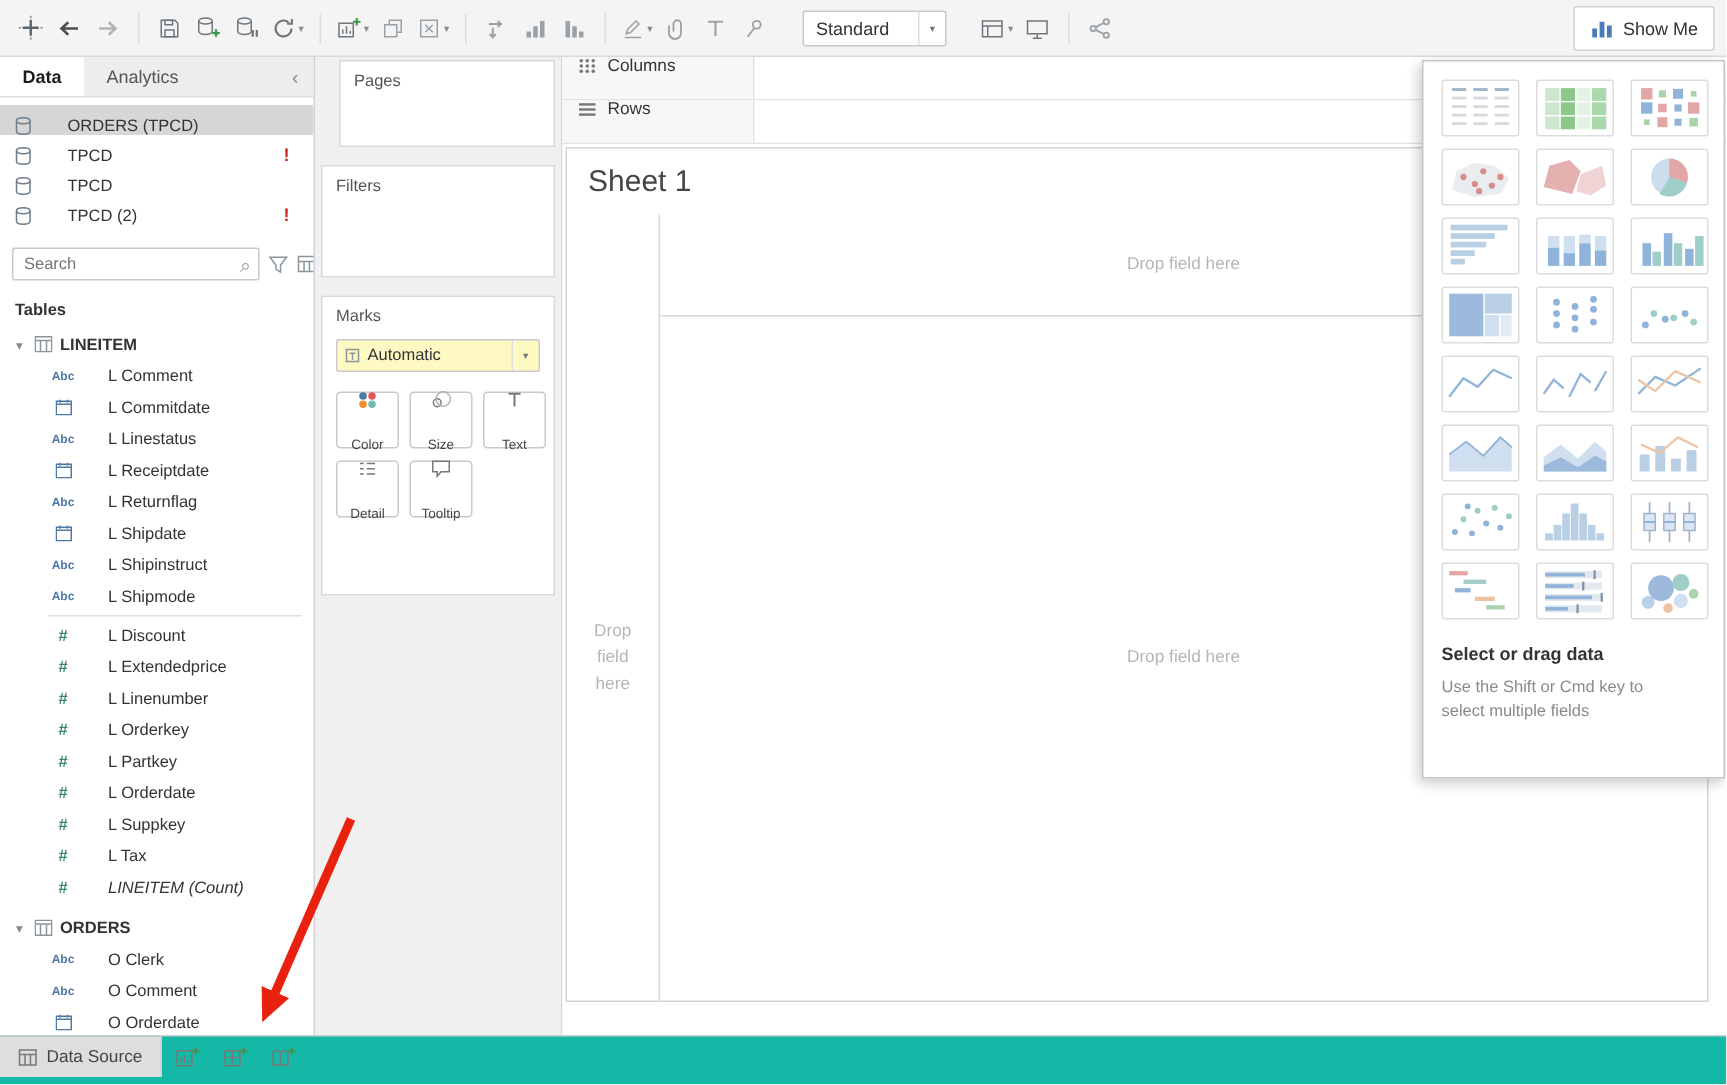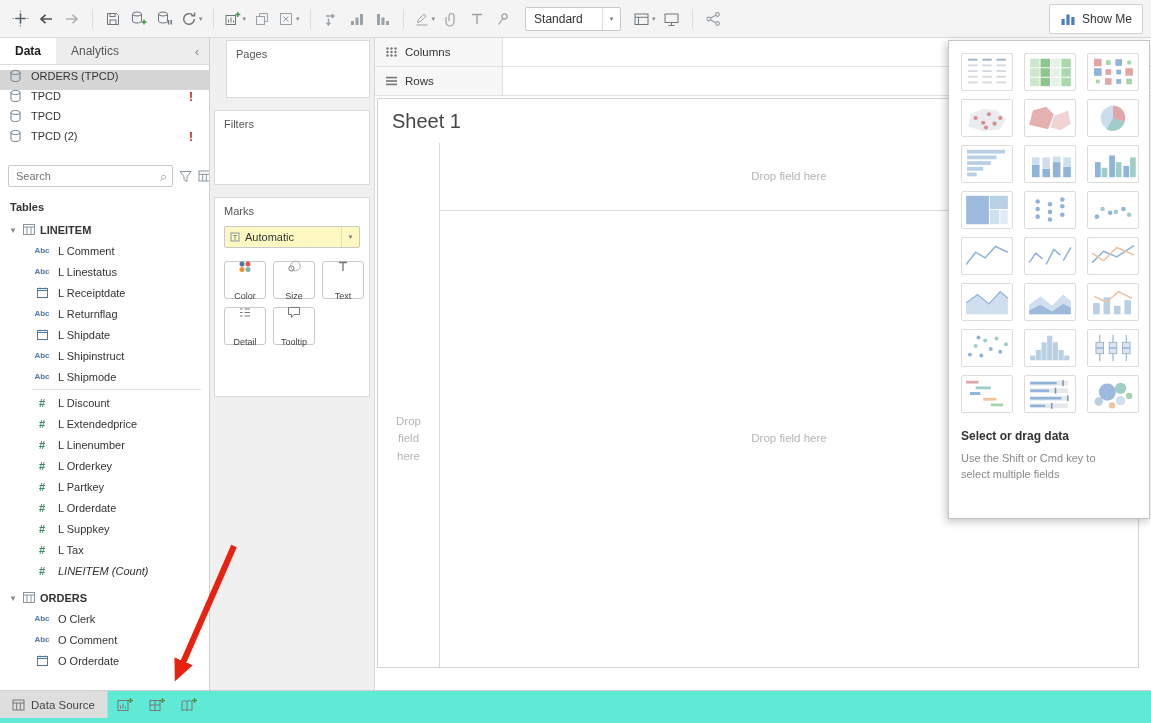--- a/index.html
+++ b/index.html
@@ -8,52 +8,52 @@
        font-family:"Liberation Sans",sans-serif;font-size:12px;color:#333;}
 
   
   .toolbar{position:absolute;left:0;top:0;width:1151px;height:38px;background:#f4f4f4;
            border-bottom:1px solid #d9d9d9;display:flex;align-items:center;padding:0 8px;gap:2px;}
   .tb-btn{height:26px;min-width:24px;display:flex;align-items:center;justify-content:center;
           border-radius:2px;padding:0 2px;}
   .tb-sep{width:1px;height:20px;background:#dcdcdc;margin:0 6px;}
   .tb-caret{font-size:7px;color:#8a8a8a;margin-left:2px;}
   .fit-select{height:24px;width:96px;background:#fff;border:1px solid #c9c9c9;border-radius:2px;
-              display:flex;align-items:center;padding-left:8px;margin:0 8px;font-size:12px;color:#333;}
+              display:flex;align-items:center;padding-left:8px;margin:0 18px;font-size:12px;color:#333;}
   .fit-select .fit-caret{margin-left:auto;width:18px;height:100%;border-left:1px solid #ddd;
               display:flex;align-items:center;justify-content:center;font-size:7px;color:#777;}
   .tb-spacer{flex:1;}
   .showme-btn{height:30px;background:#fff;border:1px solid #cfcfcf;border-radius:2px;
               display:flex;align-items:center;gap:6px;padding:0 10px;font-size:12px;color:#333;}
 
   
   .sidebar{position:absolute;left:0;top:38px;width:210px;height:652px;background:#fff;
            border-right:1px solid #d0d0d0;overflow:hidden;}
   .side-tabs{display:flex;height:27px;background:#ededed;border-bottom:1px solid #ddd;
              align-items:stretch;font-size:12px;color:#555;}
   .side-tab{padding:0 15px;display:flex;align-items:center;}
   .side-tab.active{background:#fff;color:#1c1c1c;font-weight:bold;}
   .pane-collapse{margin-left:auto;display:flex;align-items:center;padding:0 10px;color:#888;font-size:13px;}
   .ds-list{margin-top:5px;}
-  .ds-row{height:20px;display:flex;align-items:flex-start;padding:0 10px;font-size:11px;color:#333;gap:10px;}
+  .ds-row{height:20px;display:flex;align-items:flex-end;padding:0 10px;font-size:11px;color:#333;gap:24px;}
   .ds-row.selected{background:#d6d6d6;}
   .ds-err{margin-left:auto;color:#c8281c;font-weight:bold;font-size:12px;padding-right:6px;}
   .search-row{display:flex;align-items:center;margin:15px 8px 0 8px;gap:6px;}
   .search-box{flex:1;height:22px;border:1px solid #c9c9c9;border-radius:2px;display:flex;
               align-items:center;background:#fff;padding:0 5px;}
   .search-box input{border:none;outline:none;flex:1;min-width:0;font-size:11px;color:#333;
               font-family:"Liberation Sans",sans-serif;background:transparent;}
   .mag{color:#999;font-size:13px;line-height:1;}
   .mini-icon{display:flex;align-items:center;justify-content:center;}
   .tables-label{margin:14px 0 3px 10px;font-size:11px;font-weight:bold;color:#333;}
   .tbl-group{margin-top:6px;}
   .tbl-header{height:21px;display:flex;align-items:center;gap:5px;padding-left:8px;font-size:11px;}
   .caret{color:#888;font-size:9px;width:10px;text-align:center;}
   .tbl-name{font-weight:bold;color:#333;}
-  .field-row{height:21px;display:flex;align-items:center;padding-left:32px;gap:6px;font-size:11px;color:#333;}
+  .field-row{height:21px;display:flex;align-items:center;padding-left:32px;gap:20px;font-size:11px;color:#333;}
   .field-row .fi{width:20px;text-align:center;flex-shrink:0;display:flex;align-items:center;justify-content:center;}
   .fi.abc{color:#4e79a7;font-size:8px;font-weight:bold;}
   .fi.num{color:#3c8a62;font-size:11px;font-weight:bold;}
   .field-row.italic .f-label{font-style:italic;}
   .field-divider{height:1px;background:#e0e0e0;margin:2px 8px 2px 32px;}
 
   
   .cards-col{position:absolute;left:210px;top:38px;width:165px;height:652px;background:#f0f0f0;
              border-right:1px solid #d9d9d9;padding:2px 4px;}
   .card{background:#fff;border:1px solid #d9d9d9;margin-bottom:12px;padding:7px 9px;}
@@ -66,21 +66,21 @@
   .marks-dd .dd-caret{margin-left:auto;border-left:1px solid #ddd;width:18px;height:100%;
             display:flex;align-items:center;justify-content:center;color:#777;font-size:7px;}
   .marks-btns{display:grid;grid-template-columns:repeat(3,42px);gap:8px 7px;margin-top:13px;}
   .mark-btn{width:42px;height:38px;border:1px solid #c9c9c9;border-radius:3px;display:flex;
             flex-direction:column;align-items:center;justify-content:center;gap:18px;background:#fff;}
   .mark-btn .lbl{font-size:9px;color:#444;}
 
   
   .canvas-col{position:absolute;left:375px;top:38px;width:776px;height:652px;background:#fff;}
   .shelf{display:flex;height:29px;align-items:stretch;border-bottom:1px solid #e2e2e2;}
-  .shelf-label{width:128px;display:flex;align-items:center;gap:7px;padding-left:10px;
+  .shelf-label{width:128px;display:flex;align-items:flex-start;gap:7px;padding-left:10px;
                background:#f7f7f7;border-right:1px solid #e0e0e0;font-size:11.5px;color:#333;}
   .shelf-drop{flex:1;background:#fff;}
   .sheet{position:absolute;left:2px;top:60px;width:762px;height:570px;border:1px solid #d4d4d4;
          display:flex;flex-direction:column;}
   .sheet-title{height:44px;display:flex;align-items:center;padding-left:14px;font-size:20px;color:#464646;}
   .sheet-grid{flex:1;display:grid;grid-template-columns:62px 1fr;grid-template-rows:68px 1fr;}
   .cell-topleft{border-right:1px solid #d8d8d8;}
   .cell-topaxis{border-bottom:1px solid #d8d8d8;display:flex;align-items:center;justify-content:center;}
   .cell-leftaxis{border-right:1px solid #d8d8d8;display:flex;align-items:center;justify-content:center;
                  text-align:center;padding:0 8px;}
@@ -90,21 +90,21 @@
   
   .showme{position:absolute;left:948px;top:40px;width:202px;height:479px;background:#fff;
           border:1px solid #c5c5c5;box-shadow:-2px 3px 8px rgba(0,0,0,.22);padding:12px 12px;z-index:6;}
   .showme-grid{display:grid;grid-template-columns:repeat(3,52px);gap:8px 11px;}
   .thumb{width:52px;height:38px;border:1px solid #dcdcdc;border-radius:2px;background:#fff;overflow:hidden;}
   .thumb svg{width:100%;height:100%;display:block;}
   .showme-title{margin-top:16px;font-size:12px;font-weight:bold;color:#333;}
   .showme-desc{margin-top:8px;font-size:11px;color:#8a8a8a;line-height:1.45;width:155px;}
 
   
-  .bottombar{position:absolute;left:0;top:690px;width:1151px;height:33px;background:#5eead4;
+  .bottombar{position:absolute;left:0;top:690px;width:1151px;height:33px;background:#14b8a6;
              border-top:1px solid #cfcfcf;display:flex;align-items:flex-start;}
   .bb-tab{height:27px;display:flex;align-items:center;gap:6px;padding:0 12px;font-size:11.5px;color:#444;}
   .bb-tab.datasource{background:#dedede;border-right:1px solid #cfcfcf;}
   .bb-icon{width:28px;height:27px;display:flex;align-items:center;justify-content:center;margin-left:4px;}
 
   
   .annotation{position:absolute;left:0;top:0;z-index:20;pointer-events:none;}
 </style>
 </head>
 <body>
@@ -348,20 +348,29 @@
               <svg width="12" height="11" viewBox="0 0 12 11">
                 <rect x="0.5" y="0.5" width="11" height="10" fill="none" stroke="#8a949c"></rect>
                 <path d="M0.5 3h11M4 3v7.5M8 3v7.5" stroke="#8a949c" fill="none"></path>
               </svg>
             </span>
             <span class="tbl-name">LINEITEM</span>
           </div>
           <div class="field-row">
             <span class="fi abc">Abc</span>
             <span class="f-label">L Comment</span>
+          </div>
+          <div class="field-row">
+            <span class="fi">
+              <svg width="11" height="11" viewBox="0 0 11 11">
+                <rect x="0.5" y="1.5" width="10" height="9" fill="none" stroke="#4e79a7"></rect>
+                <path d="M0.5 3.5h10M3 .5v2M8 .5v2" stroke="#4e79a7" fill="none"></path>
+              </svg>
+            </span>
+            <span class="f-label">L Commitdate</span>
           </div>
           <div class="field-row">
             <span class="fi abc">Abc</span>
             <span class="f-label">L Linestatus</span>
           </div>
           <div class="field-row">
             <span class="fi">
               <svg width="11" height="11" viewBox="0 0 11 11">
                 <rect x="0.5" y="1.5" width="10" height="9" fill="none" stroke="#4e79a7"></rect>
                 <path d="M0.5 3.5h10M3 .5v2M8 .5v2" stroke="#4e79a7" fill="none"></path>

